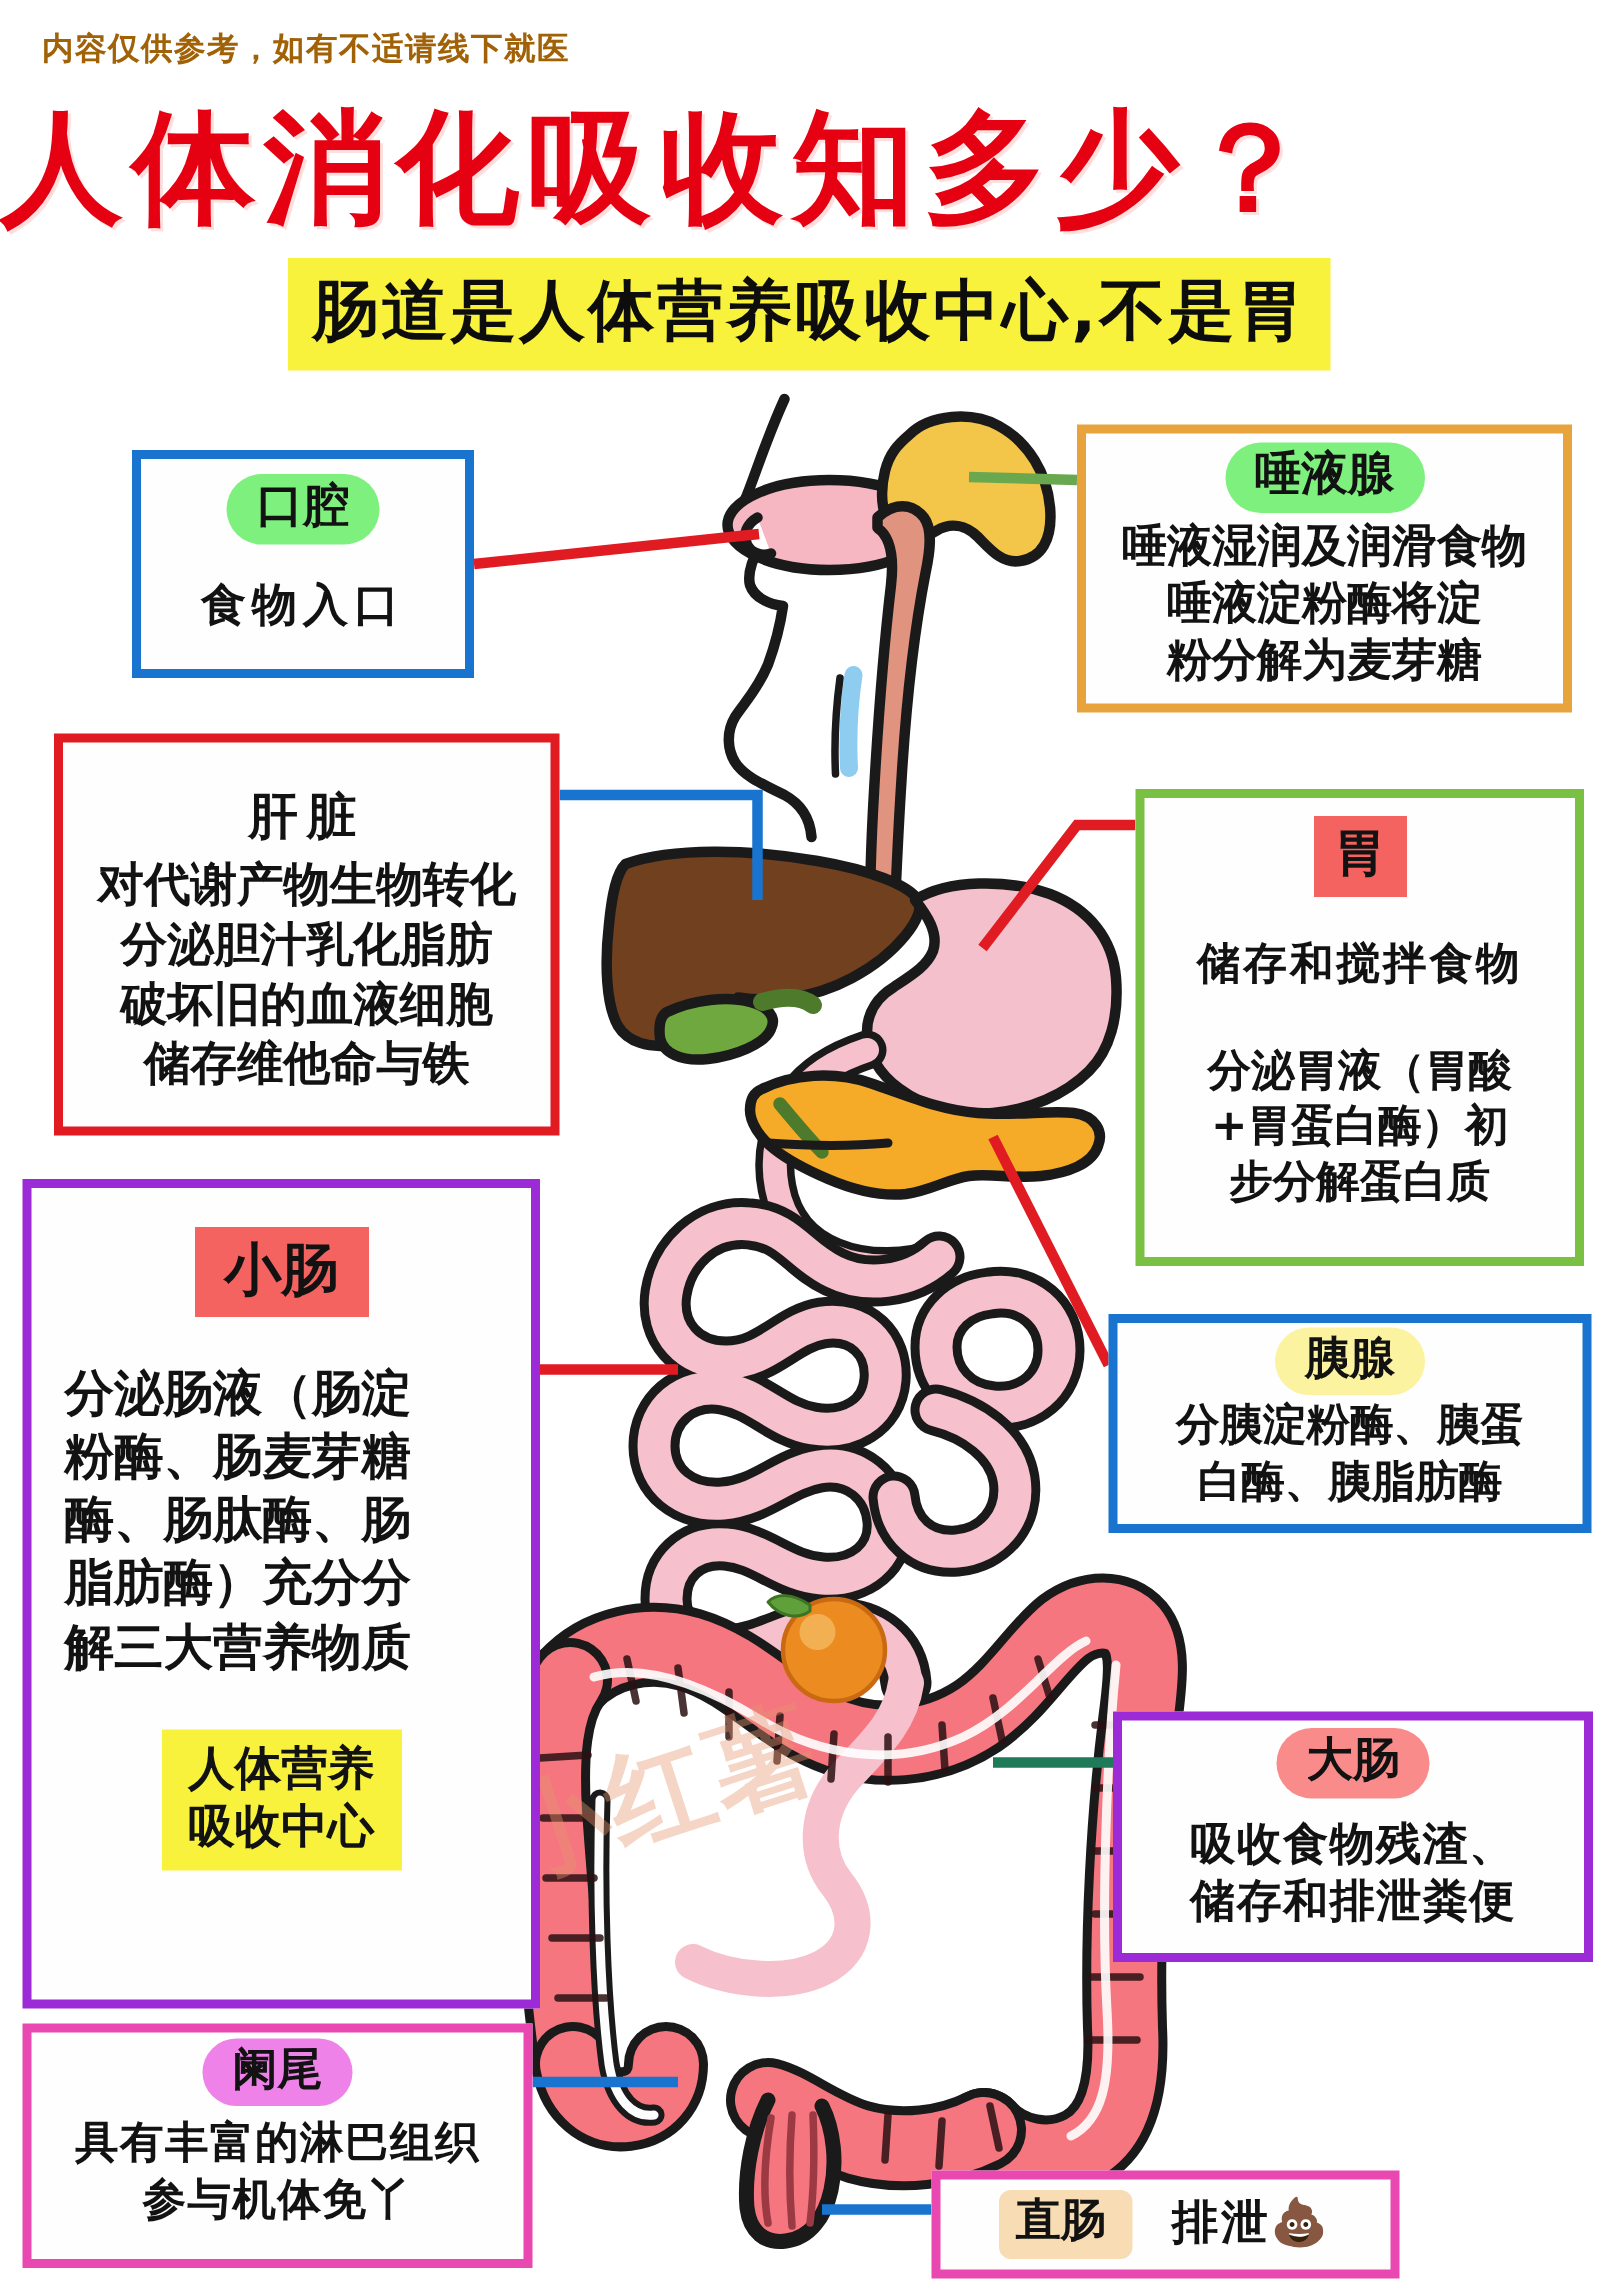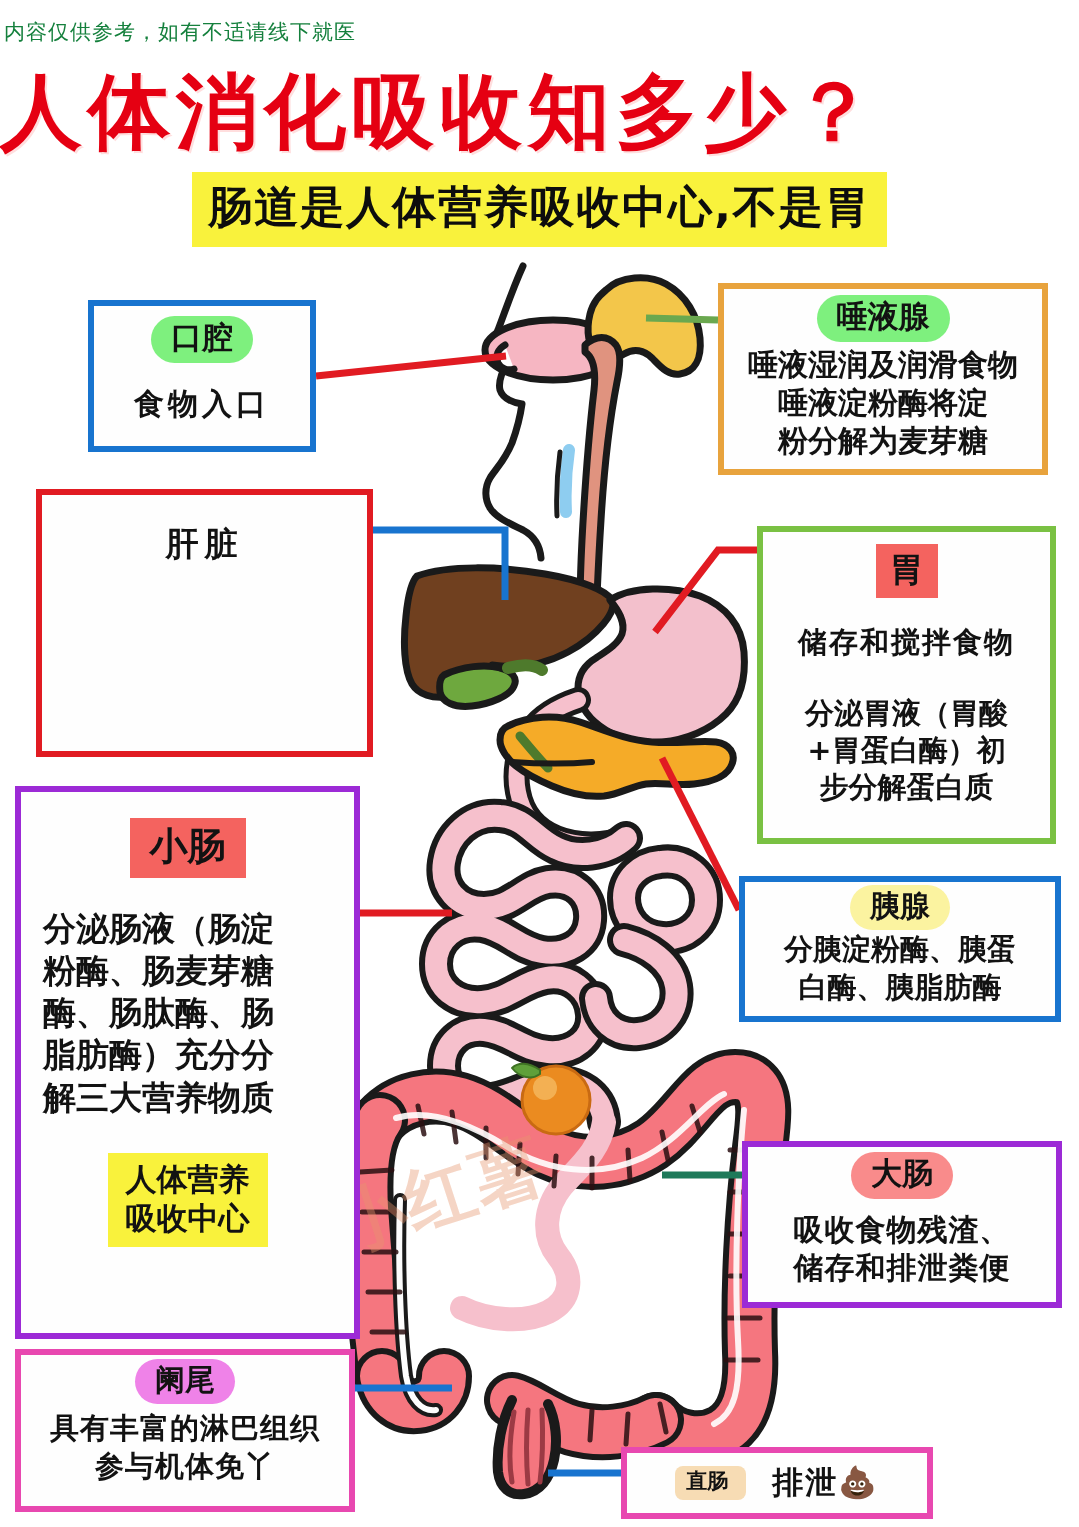--- a/index.html
+++ b/index.html
@@ -6,22 +6,22 @@
   html, body {
     width: 1079px; height: 1527px;
     background: #ffffff;
     font-family: "DejaVu Sans", "Liberation Sans", sans-serif;
     overflow: hidden;
   }
   #stage { position: relative; width: 1079px; height: 1527px; background:#fff; }
 
   
   .disclaimer {
-    position: absolute; left: 4px; top: 18px;
-    font-size: 21px; font-weight: 400; color: #15803d;
+    position: absolute; left: 28px; top: 18px;
+    font-size: 21px; font-weight: 700; color: #a16207;
     letter-spacing: 1px; white-space: nowrap;
   }
   .main-title {
     position: absolute; left: 0; top: 58px; width: 1079px;
     text-align: left;
     font-size: 82px; font-weight: 700; color: #e50012;
     letter-spacing: 6px; white-space: nowrap;
     text-shadow: 2px 2px 0 #ffdede;
   }
   .subtitle-wrap {
@@ -90,21 +90,21 @@
   #box-pancreas .pill{ background:#fbf3a0; font-size: 30px; margin-top: 3px; }
   #box-pancreas .body{ font-size: 29px; margin-top: 1px; letter-spacing: 0px;}
 
   #box-large .pill   { background:#f98b8b; font-size: 31px; margin-top: 5px; }
   #box-large .body   { font-size: 30px; margin-top: 12px; letter-spacing: 1px;}
 
   #box-appendix .pill{ background:#ef82e8; font-size: 30px; margin-top: 4px; }
   #box-appendix .body{ font-size: 29px; margin-top: 6px; letter-spacing: 1px;}
 
   #box-rectum { display:flex; align-items:center; justify-content:center; gap: 26px; }
-  #box-rectum .chip  { background:#f7dcb4; font-size: 21px; border-radius: 8px; padding-left: 11px;}
+  #box-rectum .chip  { background:#f7dcb4; font-size: 30px; border-radius: 8px; padding-left: 11px;}
   #box-rectum .body  { font-size: 31px; letter-spacing: 2px;}
 
   
   #links { position:absolute; left:0; top:0; width:1079px; height:1527px; }
 
   
   #art { position:absolute; left:0; top:0; width:1079px; height:1527px; }
 
   .wm {
     position: absolute; left: 262px; top: 1160px;
@@ -307,20 +307,24 @@
 
   <div class="box" id="box-saliva">
     <span class="pill">唾液腺</span>
     <div class="body">唾液湿润及润滑食物
 唾液淀粉酶将淀
 粉分解为麦芽糖</div>
   </div>
 
   <div class="box" id="box-liver">
     <span class="plain-title">肝脏</span>
+    <div class="body">对代谢产物生物转化
+分泌胆汁乳化脂肪
+破坏旧的血液细胞
+储存维他命与铁</div>
   </div>
 
   <div class="box" id="box-stomach">
     <span class="chip">胃</span>
     <div class="body1">储存和搅拌食物</div>
     <div class="body2" style="white-space:pre-line">分泌胃液（胃酸
 +胃蛋白酶）初
 步分解蛋白质</div>
   </div>
 

